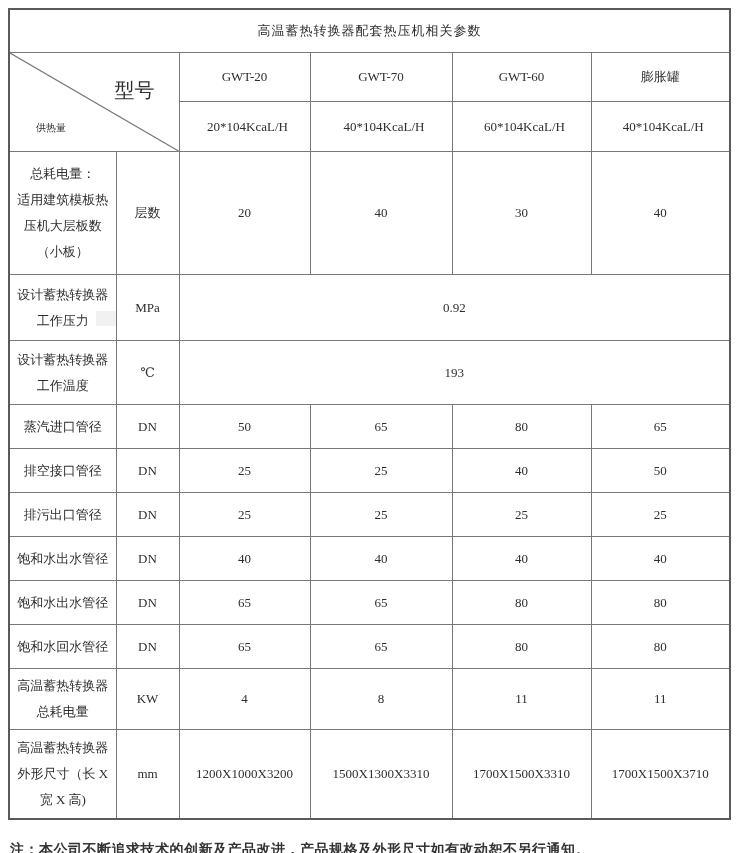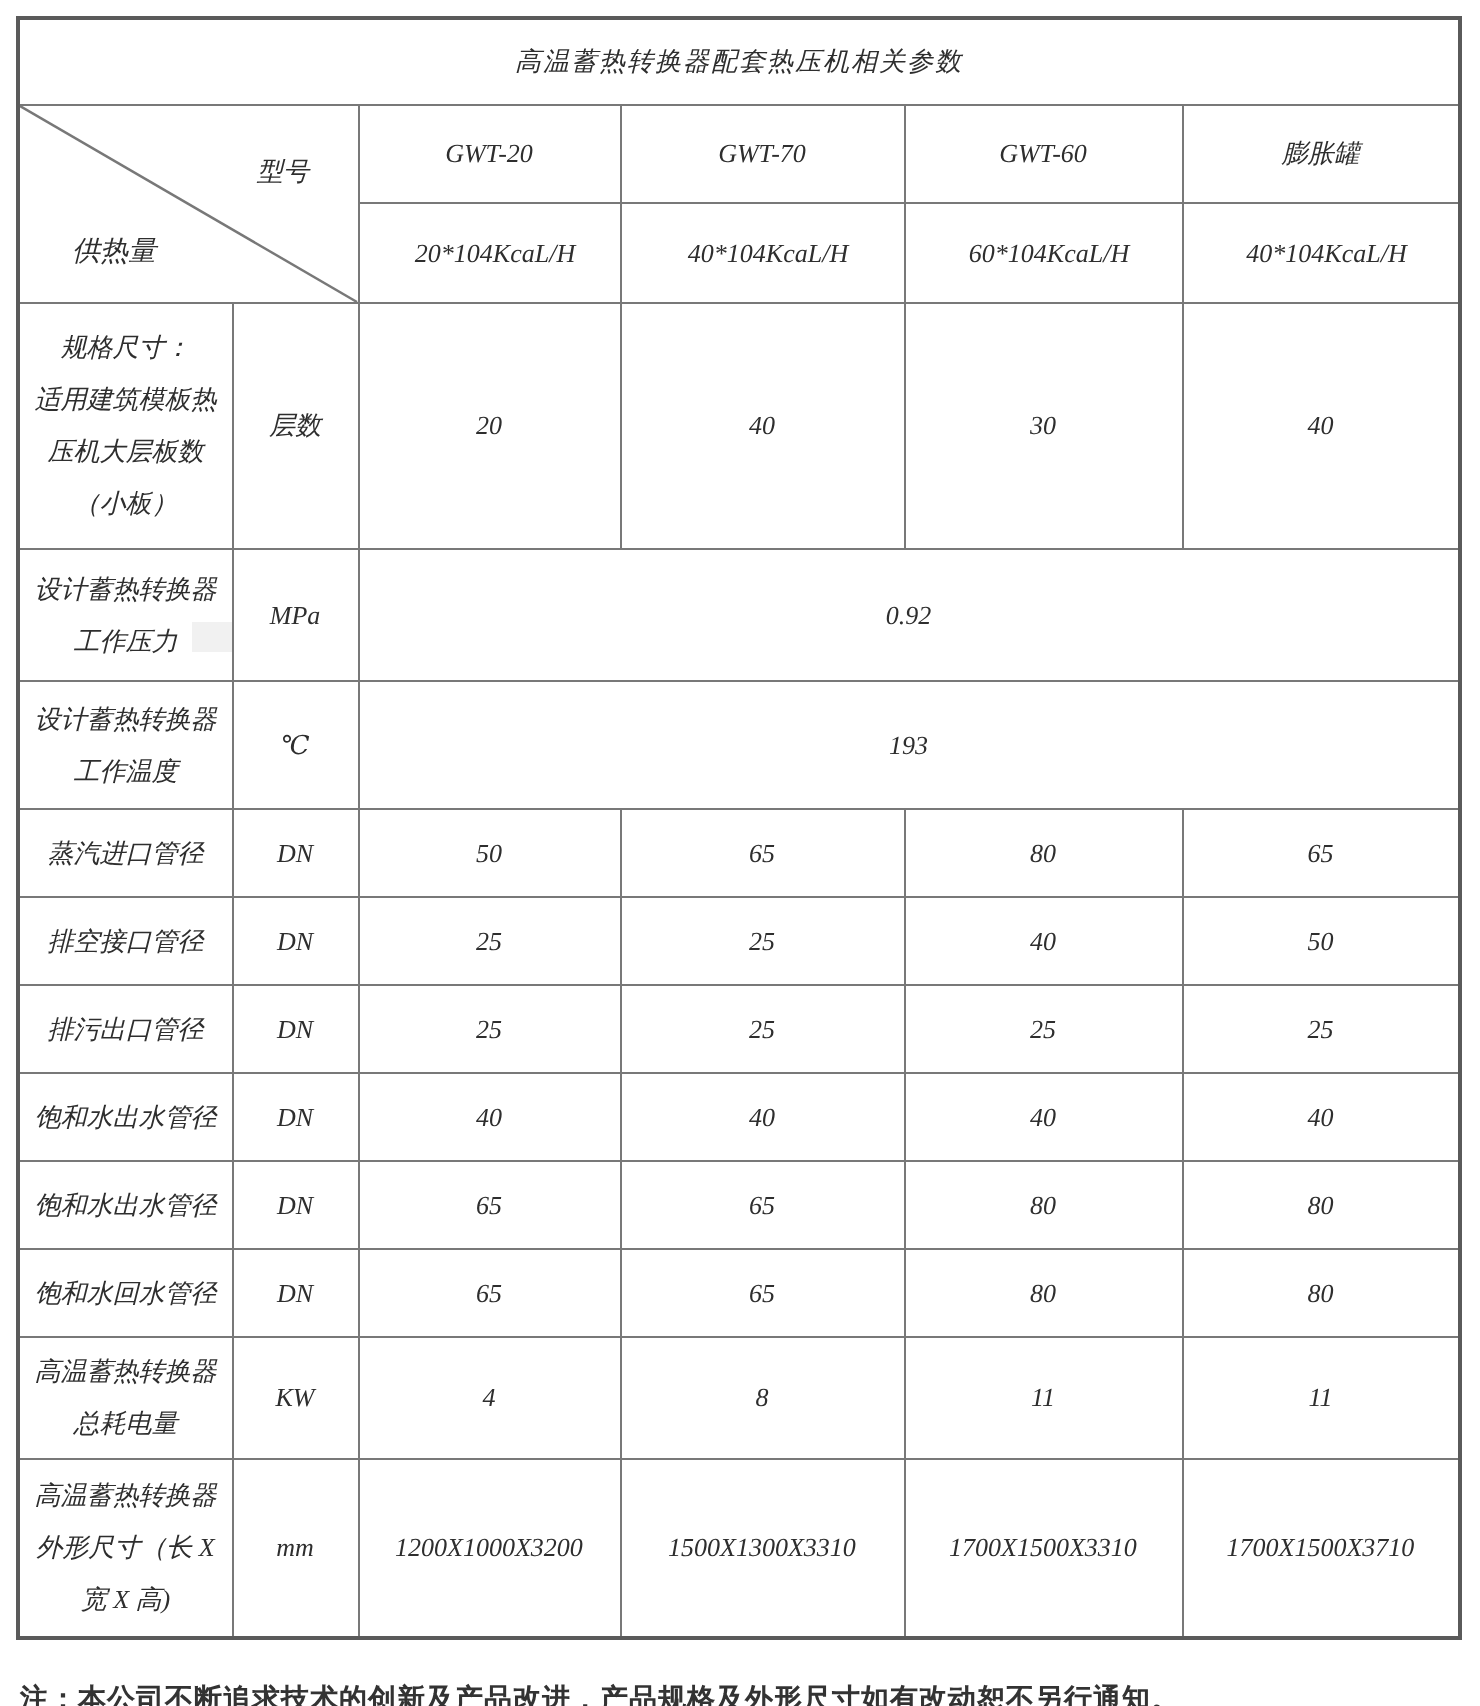--- a/index.html
+++ b/index.html
@@ -16,21 +16,20 @@
     height: 853px;
     background: #ffffff;
     overflow: hidden;
   }
   table.spec {
     border-collapse: collapse;
     table-layout: fixed;
     width: 723px;
     margin: 8px 12px 0 8px;
     border: 2px solid #5a5a5a;
-    font-style: italic;
   }
   table.spec td {
     border: 1px solid #787878;
     font-size: 13px;
     color: #2e2e2e;
     text-align: center;
     vertical-align: middle;
     padding: 2px 4px;
     overflow: hidden;
   }
@@ -50,27 +49,27 @@
   }
   .corner-svg {
     position: absolute;
     left: 0; top: 0;
     width: 100%; height: 100%;
   }
   .corner-top-right {
     position: absolute;
     top: 24px;
     right: 24px;
-    font-size: 13px;
+    font-size: 20px;
   }
   .corner-bottom-left {
     position: absolute;
     bottom: 16px;
     left: 26px;
-    font-size: 14px;
+    font-size: 10px;
   }
   tr.model-row td { height: 44px; }
   tr.capacity-row td { height: 45px; padding-left: 10px; }
   tr.rh-spec td { height: 118px; }
   tr.rh-mpa td  { height: 61px; }
   tr.rh-temp td { height: 59px; }
   tr.rh-dn td   { height: 39px; }
   tr.rh-kw td   { height: 56px; }
   tr.rh-mm td   { height: 84px; }
   td.label-cell {
@@ -133,21 +132,21 @@
     </tr>
 
     <tr class="capacity-row">
       <td>20*104KcaL/H</td>
       <td>40*104KcaL/H</td>
       <td>60*104KcaL/H</td>
       <td>40*104KcaL/H</td>
     </tr>
 
     <tr class="rh-spec">
-      <td class="label-cell">规格尺寸：
+      <td class="label-cell">总耗电量：
 适用建筑模板热
 压机大层板数
 （小板）</td>
       <td>层数</td>
       <td>20</td>
       <td>40</td>
       <td>30</td>
       <td>40</td>
     </tr>
 

